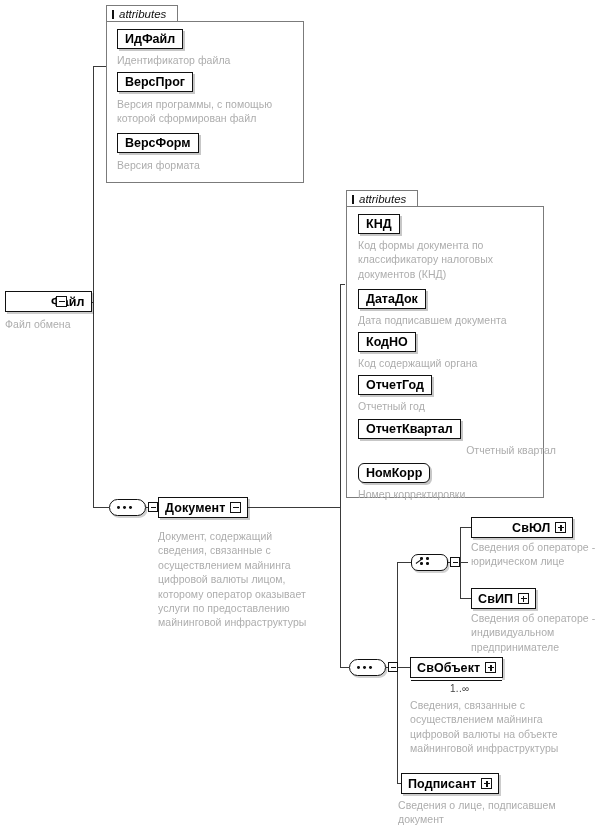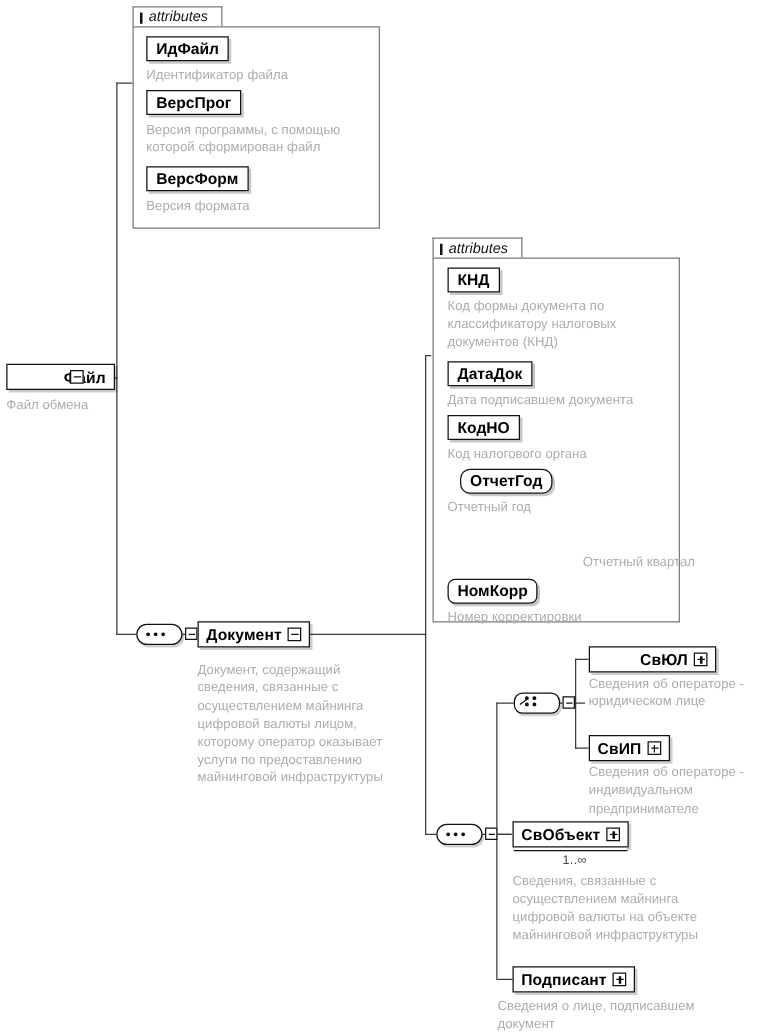--- a/index.html
+++ b/index.html
@@ -232,27 +232,30 @@
 документов (КНД)</div>
 
   <div class="attrbox" style="left:358px;top:289px;">
     <span>ДатаДок</span>
   </div>
   <div class="anno" style="left:358px;top:313px;width:190px;">Дата подписавшем документа</div>
 
   <div class="attrbox" style="left:358px;top:332px;">
     <span>КодНО</span>
   </div>
-  <div class="anno" style="left:358px;top:356px;width:190px;">Код налогового органа</div>
-
-  <div class="attrbox" style="left:368px;top:375px;border-radius:8px;">
+  <div class="anno" style="left:358px;top:356px;width:190px;">Код содержащий органа</div>
+
+  <div class="attrbox" style="left:358px;top:375px;">
     <span>ОтчетГод</span>
   </div>
   <div class="anno" style="left:358px;top:399px;width:190px;">Отчетный год</div>
 
+  <div class="attrbox" style="left:358px;top:419px;">
+    <span>ОтчетКвартал</span>
+  </div>
   <div class="anno" style="left:366px;top:443px;width:190px;text-align:right;">Отчетный квартал</div>
 
   <div class="attrbox" style="left:358px;top:463px;border-radius:6px;">
     <span>НомКорр</span>
   </div>
   <div class="anno" style="left:358px;top:487px;width:190px;">Номер корректировки</div>
 
   <div class="conn" style="left:109px;top:499px;"></div>
   <div class="tgl s" style="left:148px;top:502px;"></div>
 
@@ -292,20 +295,20 @@
   <div class="node repeat" style="left:410px;top:657px;">
     <span class="lbl">СвОбъект</span>
     <span class="tgl plus inline"></span>
   </div>
   <div class="mult" style="left:450px;top:683px;">1..∞</div>
   <div class="anno" style="left:410px;top:698px;width:165px;">Сведения, связанные с
 осуществлением майнинга
 цифровой валюты на объекте
 майнинговой инфраструктуры</div>
 
-  <div class="node" style="left:410px;top:773px;">
+  <div class="node" style="left:401px;top:773px;">
     <span class="lbl">Подписант</span>
     <span class="tgl plus inline"></span>
   </div>
   <div class="anno" style="left:398px;top:798px;width:175px;">Сведения о лице, подписавшем
 документ</div>
 
 </div>
 
 </body></html>

